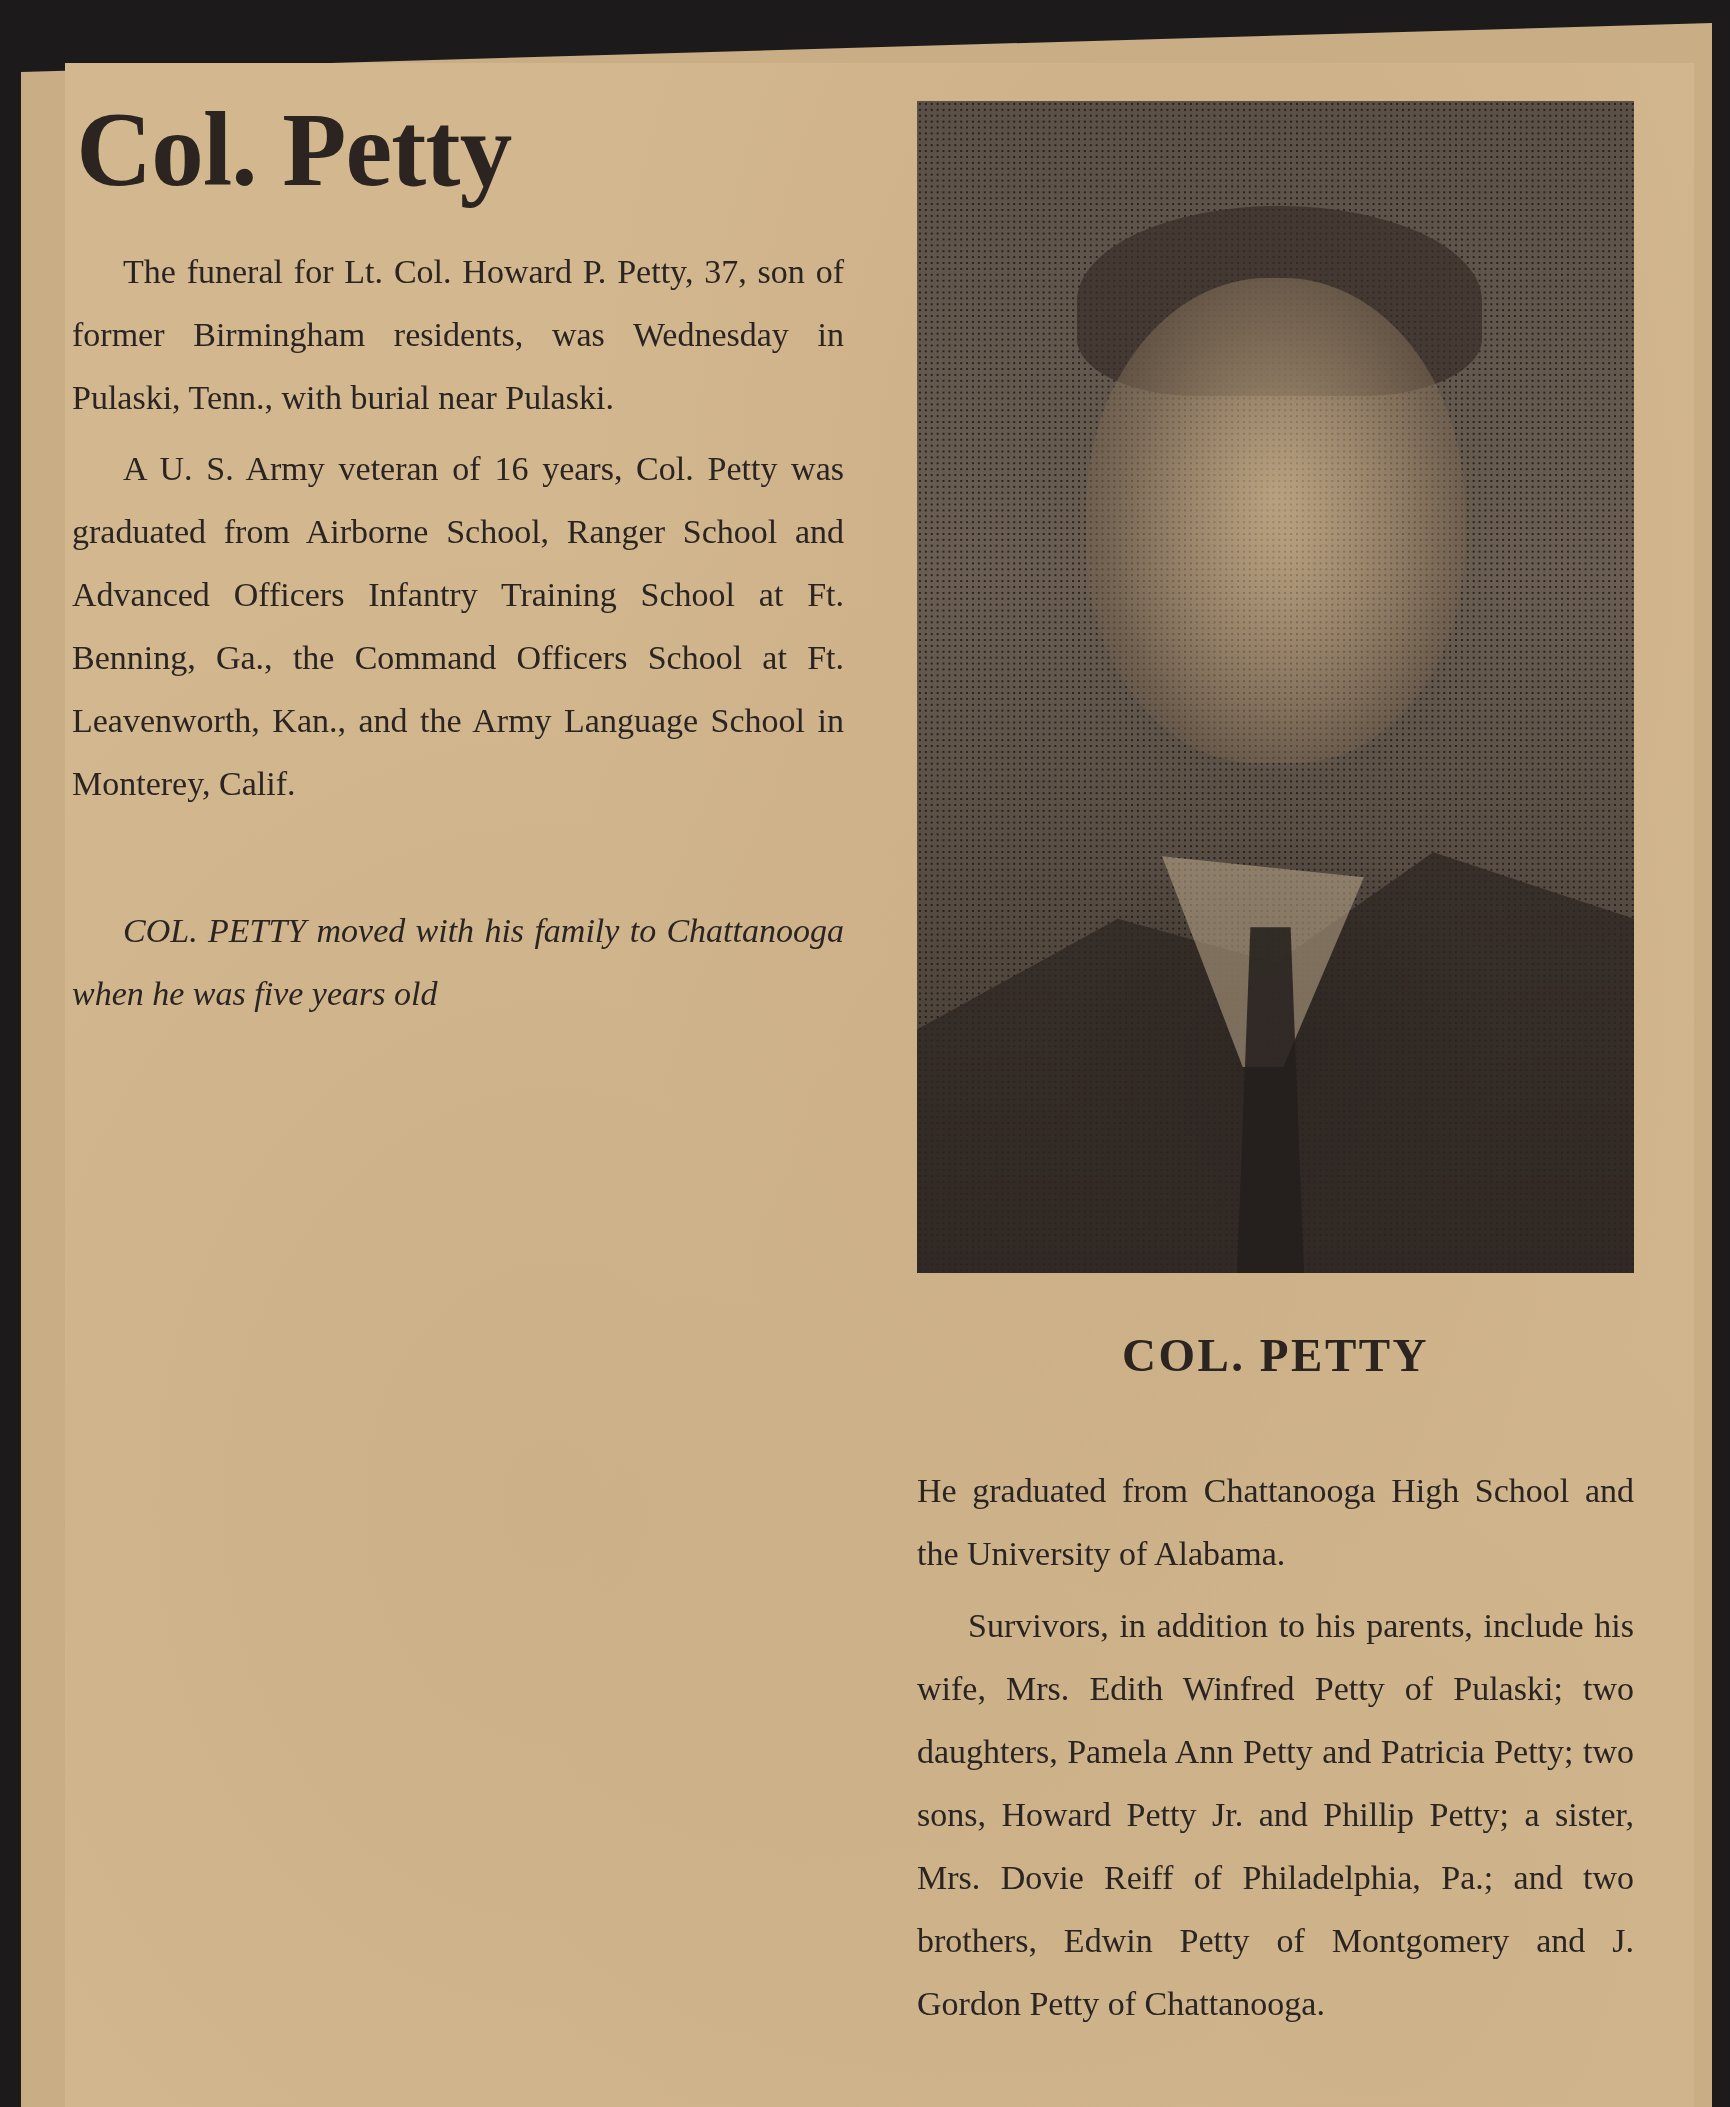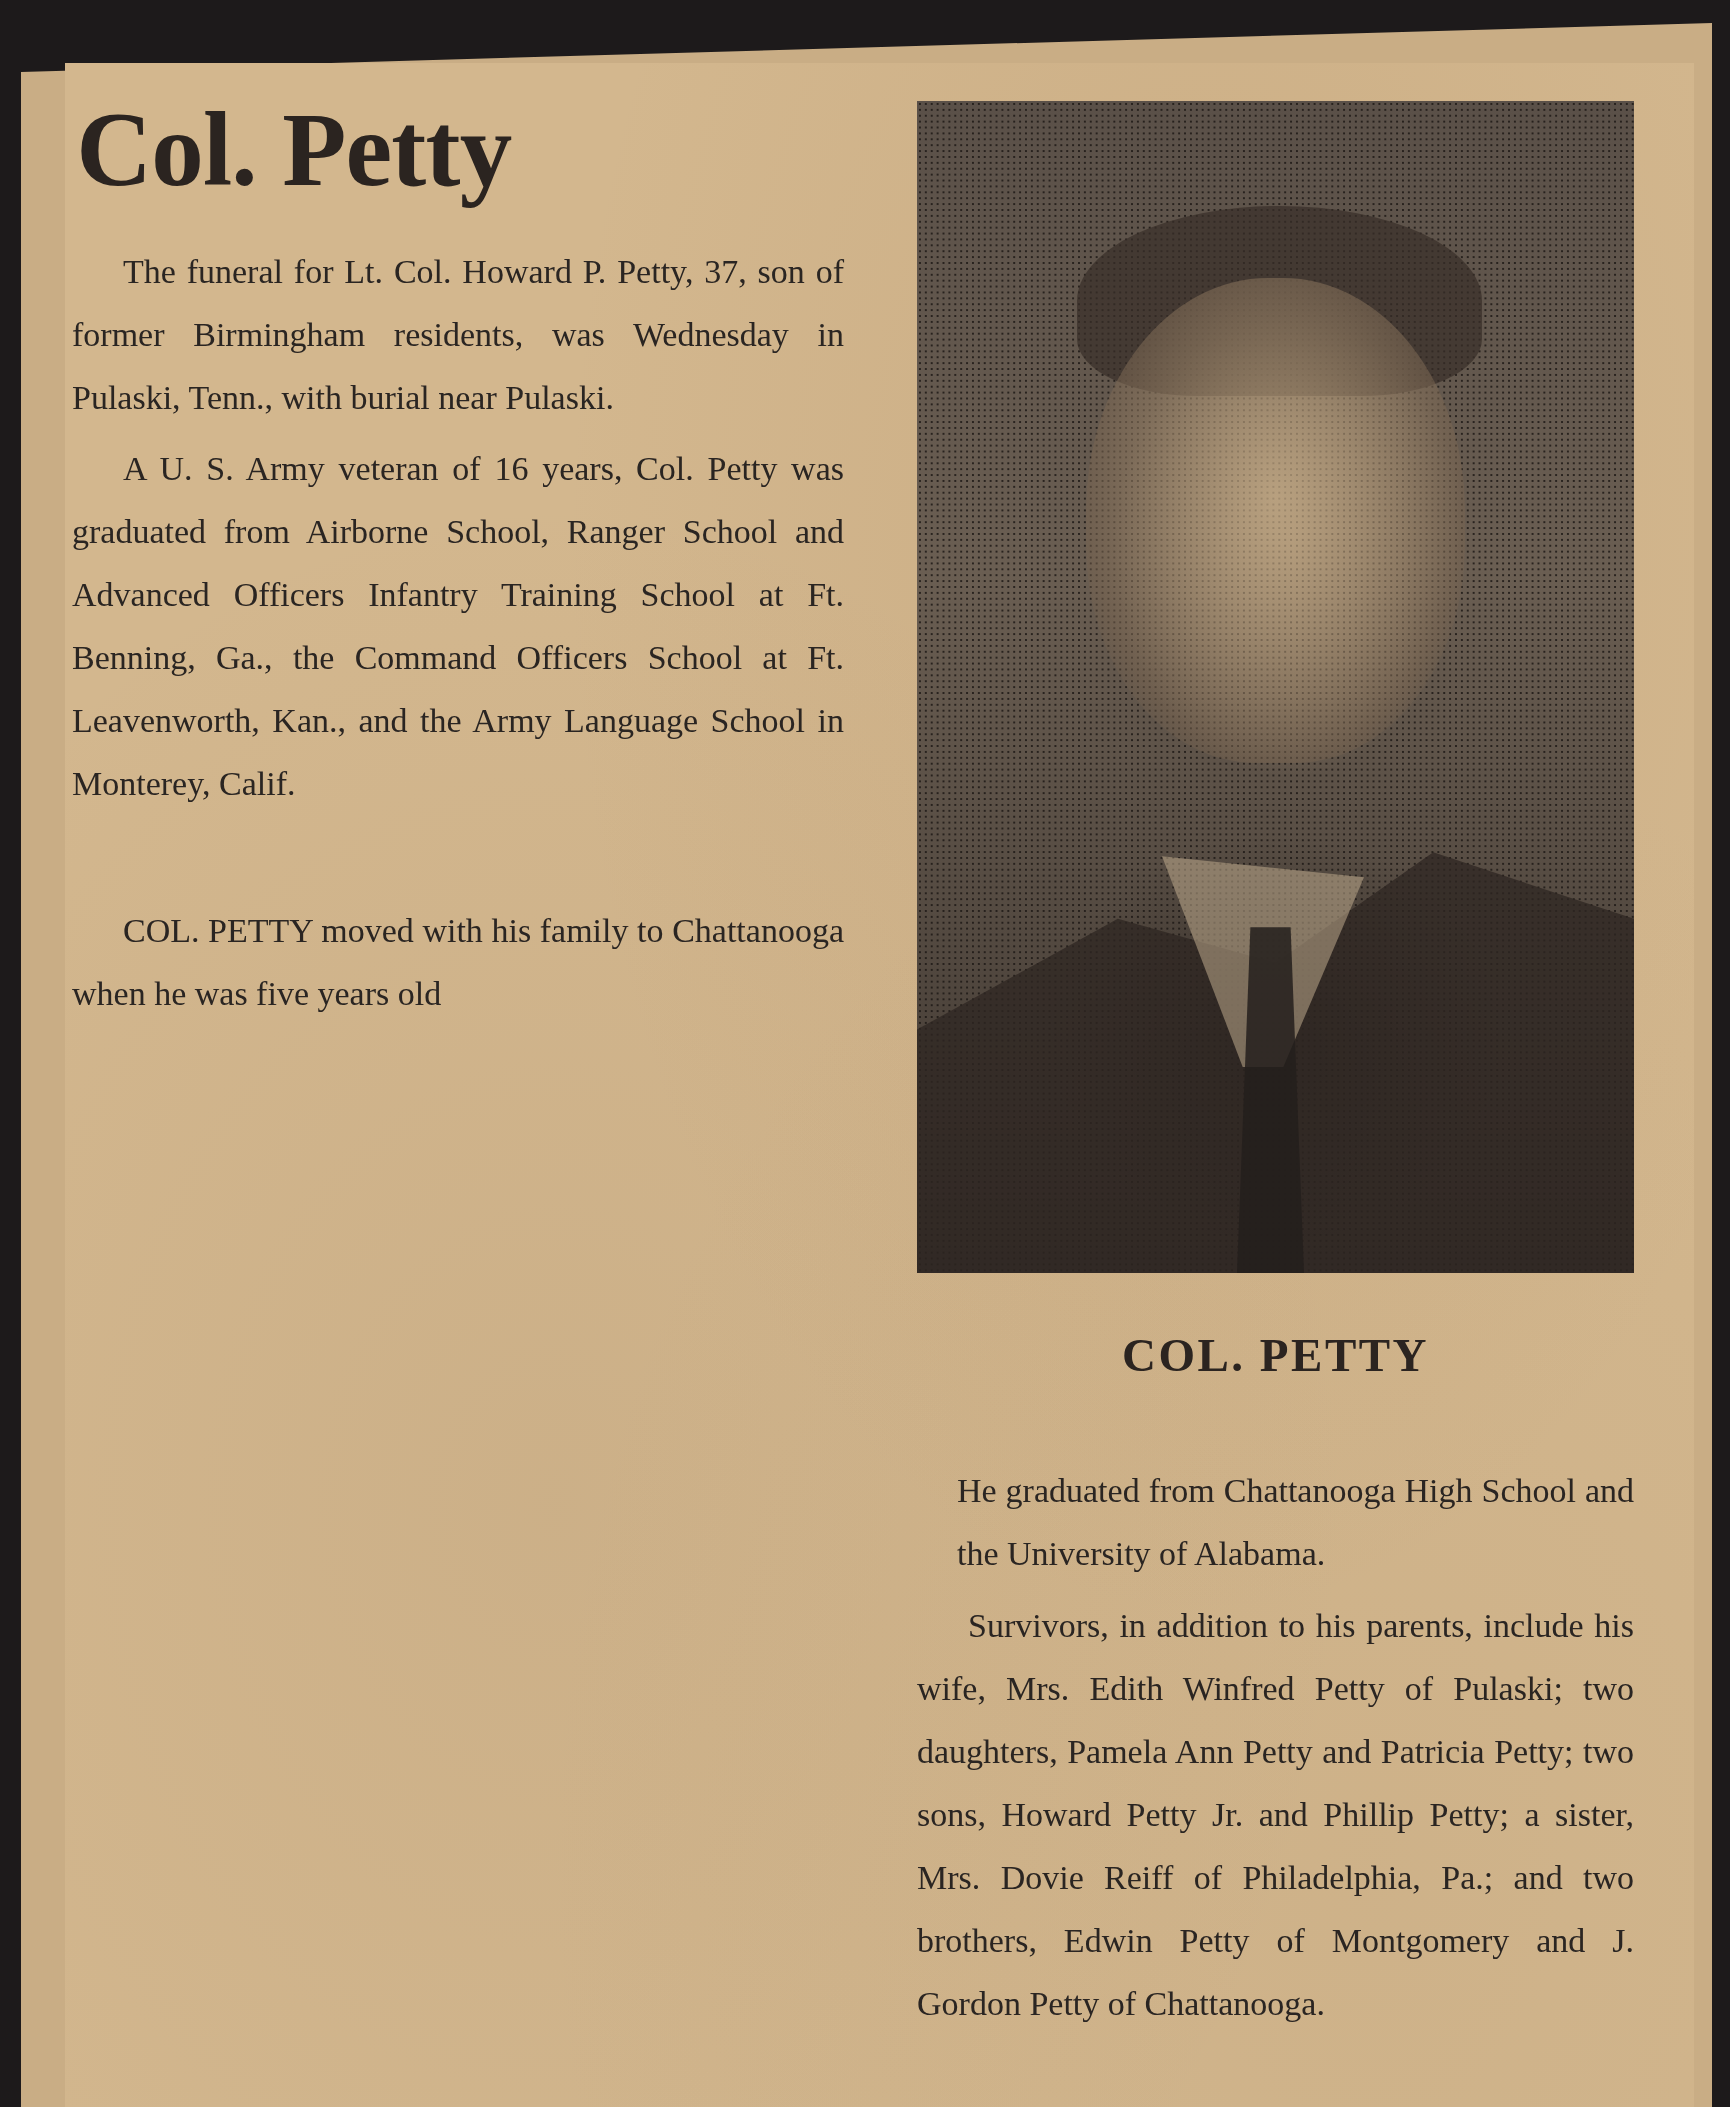--- a/index.html
+++ b/index.html
@@ -65,28 +65,28 @@
     text-align-last: left;
     margin: 0 0 8.4px 0;
     text-indent: 51px;
     letter-spacing: 0px;
   }
   .para.bold {
     font-weight: normal;
   }
   .para.no-indent {
     text-indent: 0;
-    margin-left: 40px;
   }
   .para.caps-lead {
     margin-top: 84px;
   }
   .para.cutoff {
     height: 190px;
     overflow: hidden;
+    font-style: italic;
   }
   .photo {
     width: 717px;
     height: 1172px;
     background-color: #4a423c;
     background-image:
       radial-gradient(circle, rgba(30,25,22,0.85) 35%, transparent 36%),
       radial-gradient(ellipse 35% 28% at 52% 38%, rgba(200,175,140,0.75), transparent 70%),
       radial-gradient(ellipse 45% 25% at 50% 80%, rgba(40,34,30,0.6), transparent 70%),
       linear-gradient(180deg, #5a5048 0%, #6a5e52 40%, #3e3630 100%);

